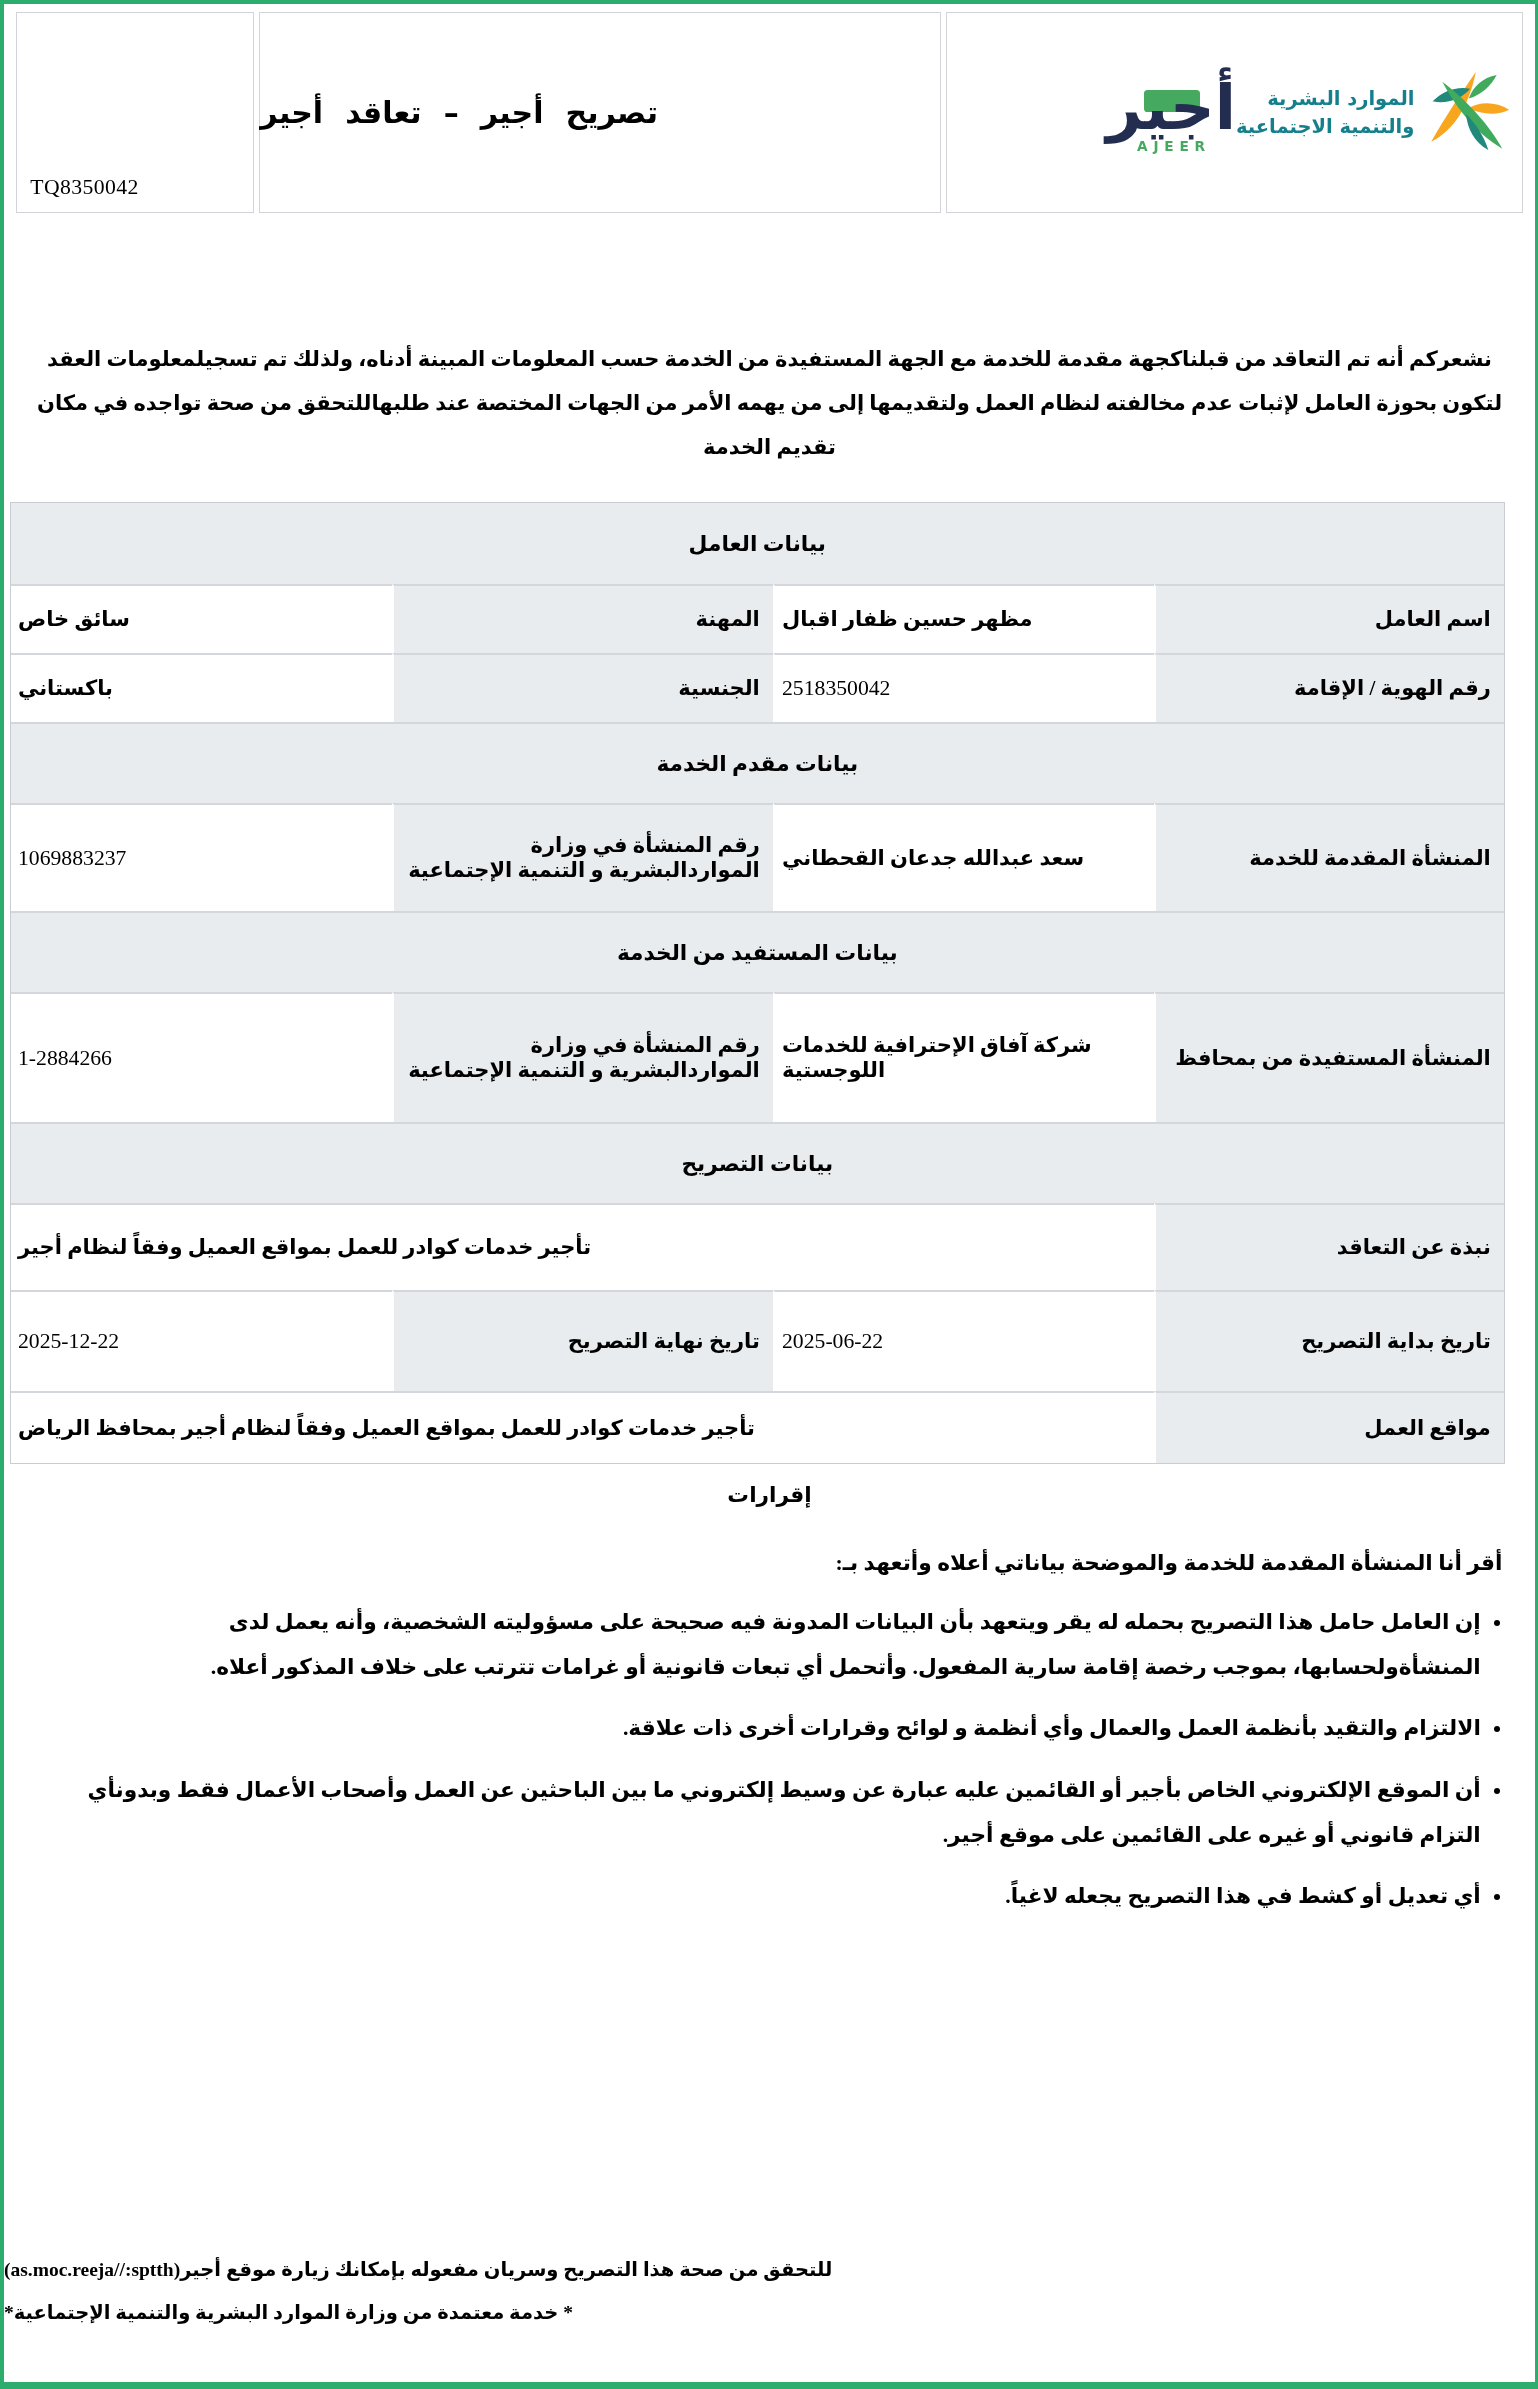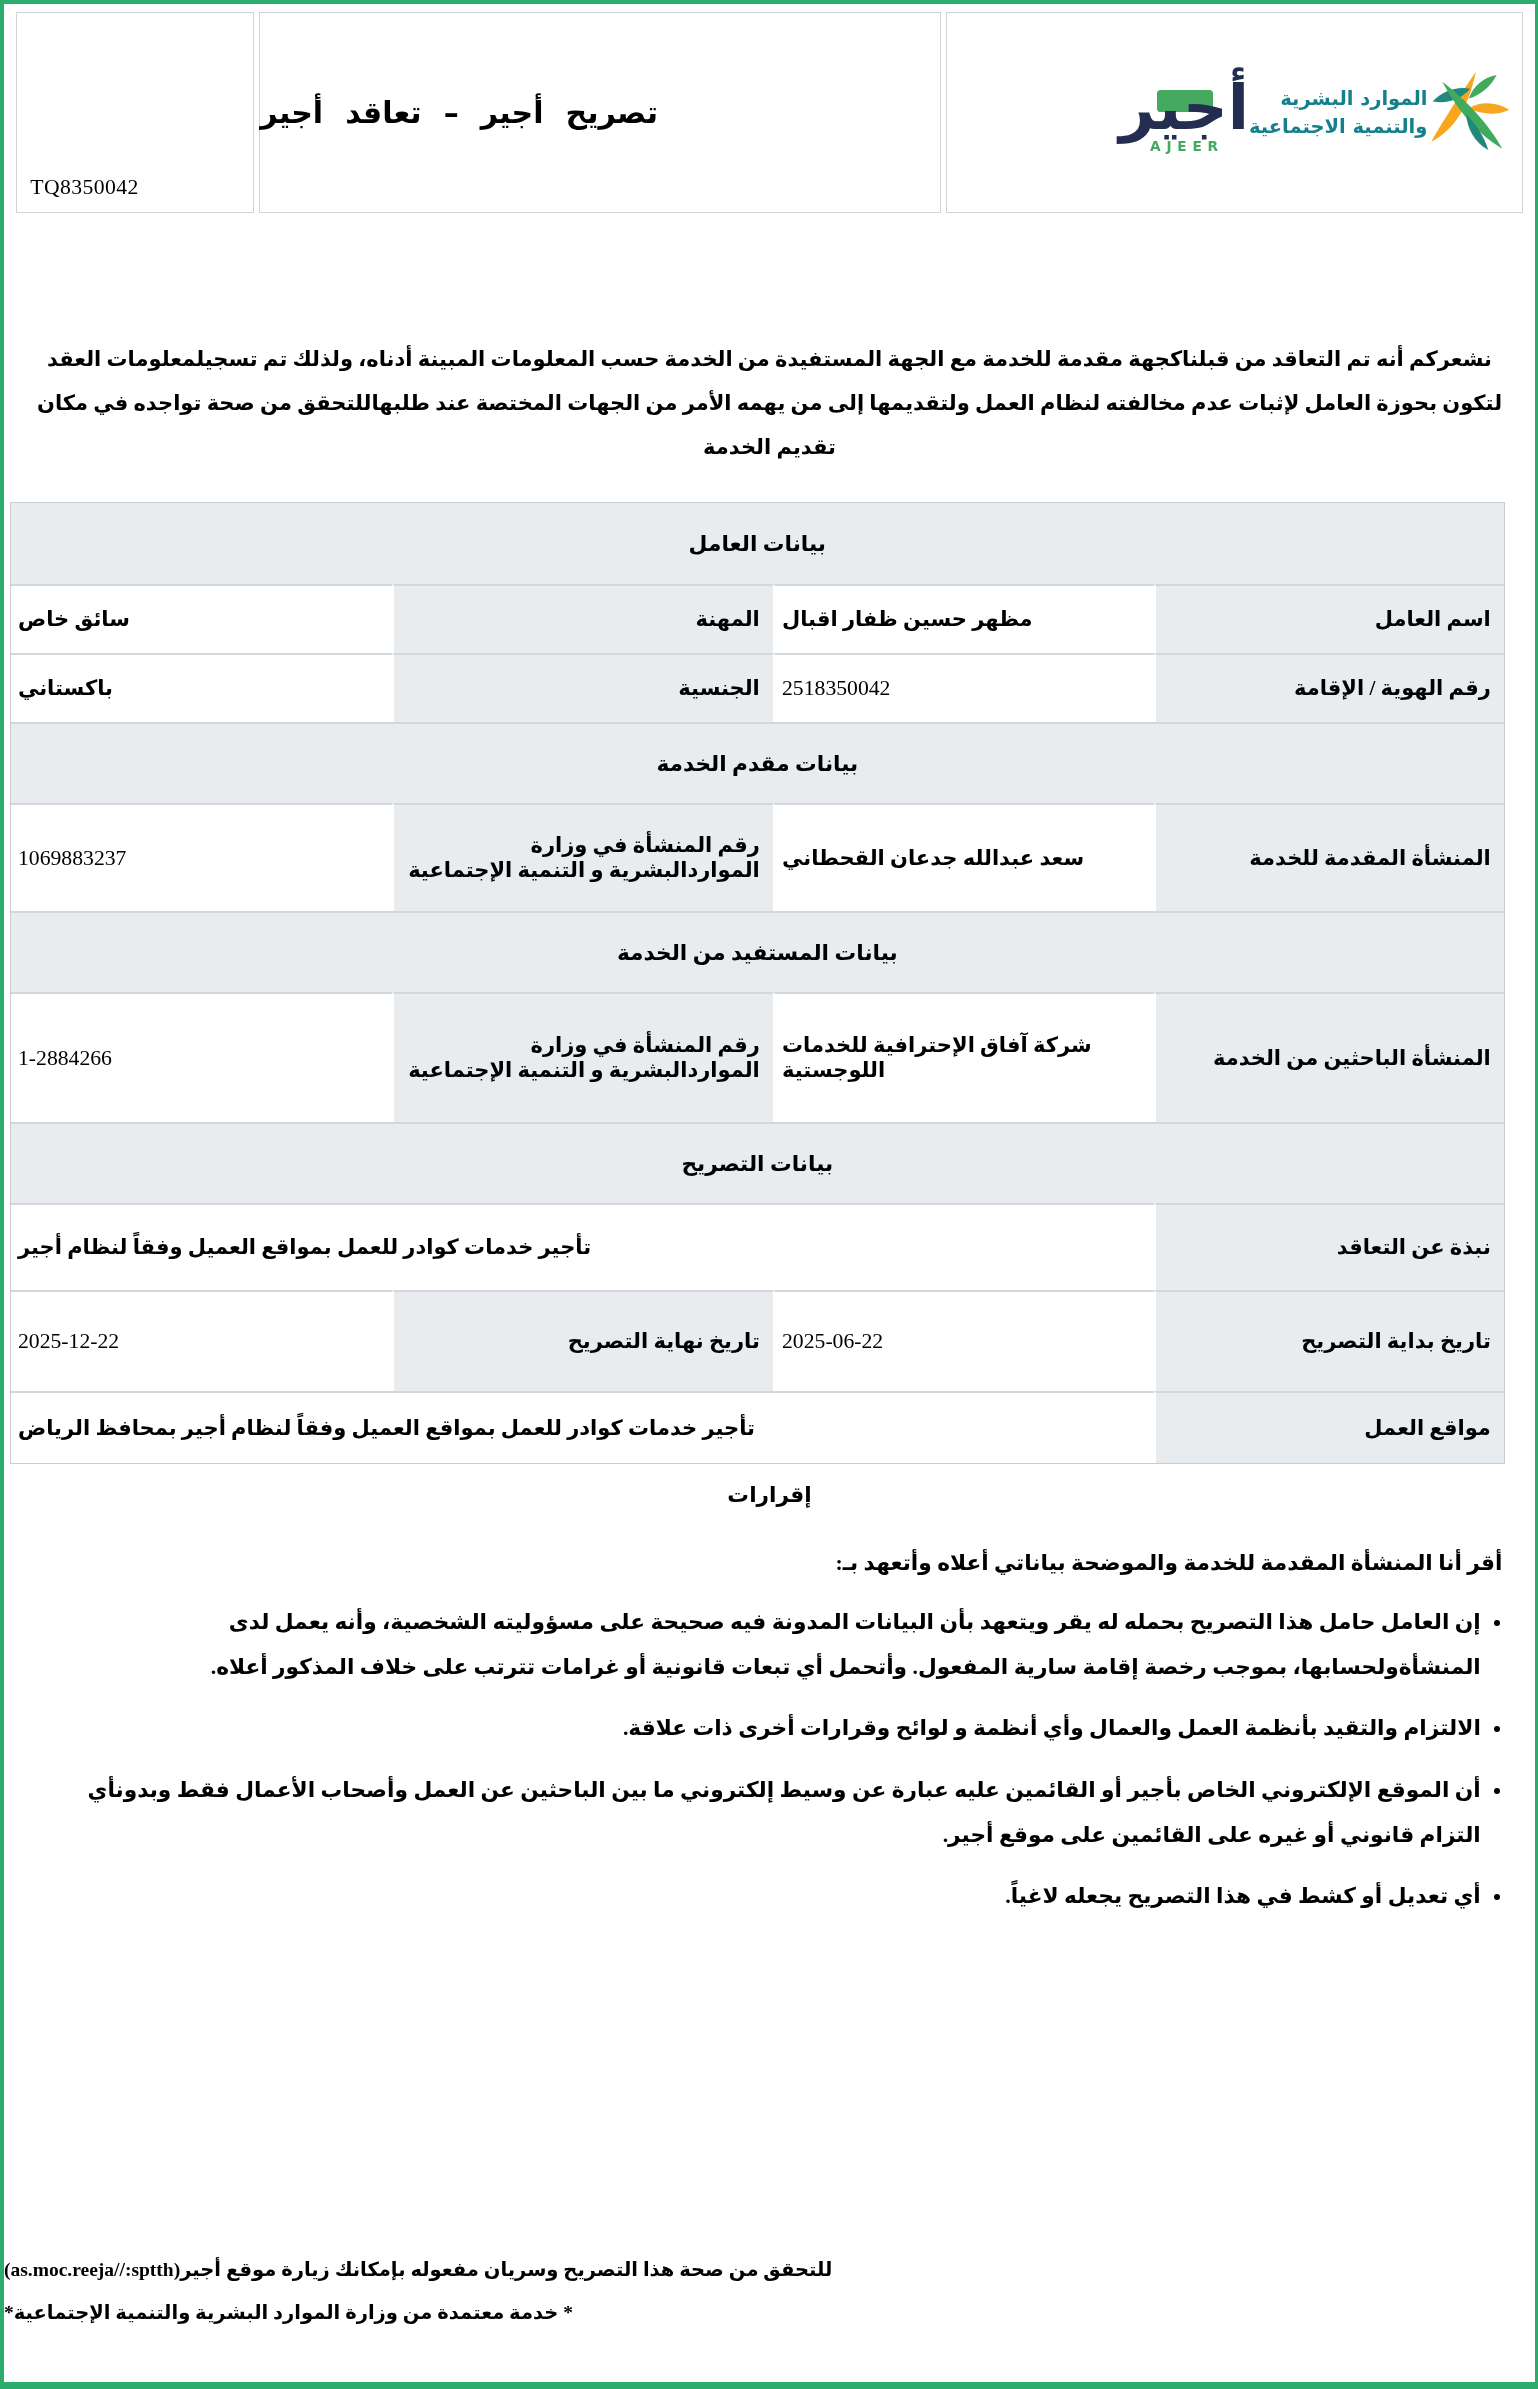--- a/index.html
+++ b/index.html
@@ -22,21 +22,21 @@
   .title-box{width:682px;display:flex;align-items:center;justify-content:flex-end;}
   .doc-title{margin:0;font-size:30px;font-weight:700;word-spacing:11.6px;font-family:"DejaVu Sans",sans-serif;}
   .logos-box{flex:1;display:flex;align-items:center;justify-content:flex-end;padding:0 10px 0 152px;}
   
   .ajeer-logo{text-align:center;}
   .ajeer-ar-wrap{position:relative;display:inline-block;direction:rtl;}
   .ajeer-green-block{position:absolute;top:19px;right:36px;width:56px;height:21.7px;border-radius:3.6px;background:var(--ajeer-green);z-index:0;}
   .ajeer-ar{position:relative;z-index:1;font-family:"DejaVu Sans",sans-serif;font-weight:700;font-size:62px;line-height:1.2;color:var(--navy);}
   .ajeer-en{margin-top:-7.2px;color:var(--ajeer-green);font-family:"DejaVu Sans",sans-serif;font-weight:700;font-size:13.7px;letter-spacing:5.8px;text-indent:5.8px;}
   
-  .ministry-logo{display:flex;align-items:center;}
+  .ministry-logo{display:flex;align-items:center;gap:13px;}
   .ministry-text{direction:rtl;text-align:right;color:var(--teal);font-family:"DejaVu Sans",sans-serif;font-weight:700;font-size:19.5px;line-height:1.4;}
   .palm{width:85px;height:87px;}
   
   .intro{margin:124px 21.7px 0;text-align:center;font-size:21px;line-height:2.1;font-weight:700;font-family:"Liberation Serif","DejaVu Sans",serif;}
   
   .permit-table{
     margin:33px 32.5px 0 5.8px;width:1492px;table-layout:fixed;
     border-collapse:separate;border-spacing:0;border:1.4px solid #C9CCD2;background:#c4b5fd;
     font-size:21px;font-weight:700;
   }
@@ -128,21 +128,21 @@
     <tr class="h-prov">
       <td class="label">المنشأة المقدمة للخدمة</td>
       <td class="value">سعد عبدالله جدعان القحطاني</td>
       <td class="label">رقم المنشأة في وزارة المواردالبشرية و التنمية الإجتماعية</td>
       <td class="value num">1069883237</td>
     </tr>
     <tr class="section h-sec">
       <td colspan="4">بيانات المستفيد من الخدمة</td>
     </tr>
     <tr class="h-benf">
-      <td class="label">المنشأة الباحثين من الخدمة</td>
+      <td class="label">المنشأة المستفيدة من بمحافظ</td>
       <td class="value">شركة آفاق الإحترافية للخدمات اللوجستية</td>
       <td class="label">رقم المنشأة في وزارة المواردالبشرية و التنمية الإجتماعية</td>
       <td class="value num">1-2884266</td>
     </tr>
     <tr class="section h-sec">
       <td colspan="4">بيانات التصريح</td>
     </tr>
     <tr class="h-m">
       <td class="label">نبذة عن التعاقد</td>
       <td class="value wide" colspan="3">تأجير خدمات كوادر للعمل بمواقع العميل وفقاً لنظام أجير</td>

